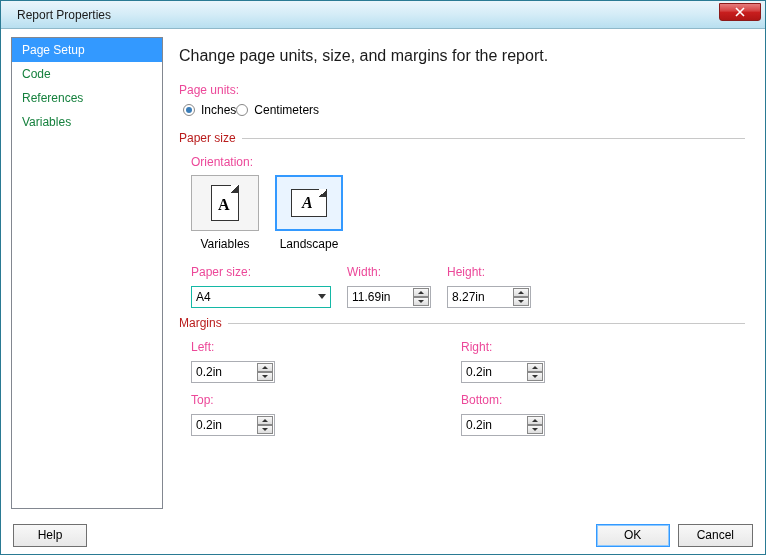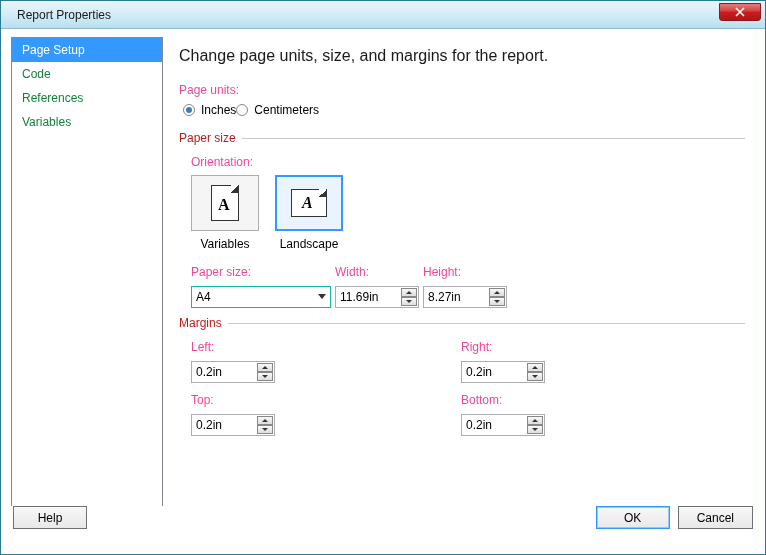--- a/index.html
+++ b/index.html
@@ -27,33 +27,33 @@
 .orient-box.selected { border: 2px solid #3399ff; background: #eaf4ff; }
 .orient-labels { display: flex; gap: 16px; margin: 4px 0 14px 12px; }
 .orient-label { width: 68px; text-align: center; }
 .page-icon { background: #fff; border: 1px solid #333; position: relative; }
 .page-icon.portrait { width: 28px; height: 36px; }
 .page-icon.landscape { width: 36px; height: 28px; }
 .page-icon .fold { position: absolute; right: -1px; top: -1px; width: 8px; height: 8px; background: linear-gradient(135deg, #fff 50%, #333 50%); }
 .page-icon .a { position: absolute; font-family: Georgia, serif; font-size: 16px; font-weight: bold; }
 .page-icon.portrait .a { left: 6px; top: 10px; }
 .page-icon.landscape .a { left: 10px; top: 4px; font-style: italic; }
-.row3 { display: flex; gap: 4px; margin-left: 12px; }
+.row3 { display: flex; gap: 16px; margin-left: 12px; }
 .field { display: flex; flex-direction: column; gap: 3px; }
 .combo { width: 140px; height: 22px; border: 1px solid #14b8a6; background: #fff; display: flex; align-items: center; padding: 0 4px; position: relative; cursor: pointer; }
 .combo .arrow { position: absolute; right: 4px; top: 7px; width: 0; height: 0; border-left: 4px solid transparent; border-right: 4px solid transparent; border-top: 5px solid #333; }
 .spin { width: 84px; height: 22px; border: 1px solid #abadb3; background: #fff; display: flex; align-items: center; position: relative; }
 .spin input { border: none; outline: none; width: 58px; padding: 0 4px; font-size: 12px; }
 .spin-btns { position: absolute; right: 1px; top: 1px; width: 16px; height: 18px; display: flex; flex-direction: column; }
 .spin-btn { flex: 1; border: 1px solid #888; background: linear-gradient(#f8f8f8,#ddd); display: flex; align-items: center; justify-content: center; cursor: pointer; }
 .spin-btn::before { content: ''; width: 0; height: 0; border-left: 3px solid transparent; border-right: 3px solid transparent; }
 .spin-btn.up::before { border-bottom: 3px solid #333; }
 .spin-btn.down::before { border-top: 3px solid #333; }
 .margins-grid { display: grid; grid-template-columns: 1fr 1fr; column-gap: 120px; row-gap: 10px; margin-left: 12px; width: 420px; }
-.footer { position: absolute; bottom: 10px; left: 0; right: 0; height: 38px; border-top: 0; background: #fff; display: flex; padding: 0 12px; }
+.footer { position: absolute; bottom: 0; left: 0; right: 0; height: 38px; border-top: 0; background: #fff; display: flex; align-items: center; padding: 0 12px; }
 .btn { height: 23px; padding: 0 18px; border: 1px solid #707070; background: linear-gradient(#f8f8f8,#e8e8e8); cursor: pointer; display: inline-flex; align-items: center; justify-content: center; min-width: 74px; }
 .btn.default { border: 1px solid #3399ff; box-shadow: 0 0 0 1px #8dc9ff inset; }
 .footer .spacer { flex: 1; }
 </style>
 </head>
 <body>
 
 <div class="window">
   <div class="titlebar">
     <span class="titlebar-text">Report Properties</span>

